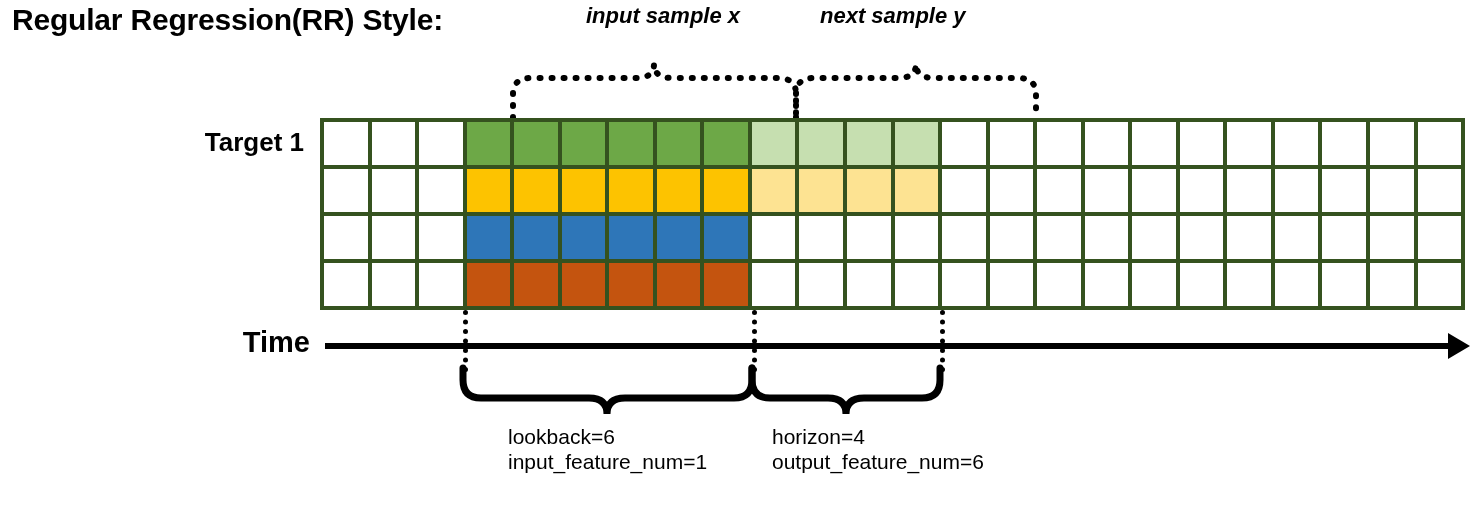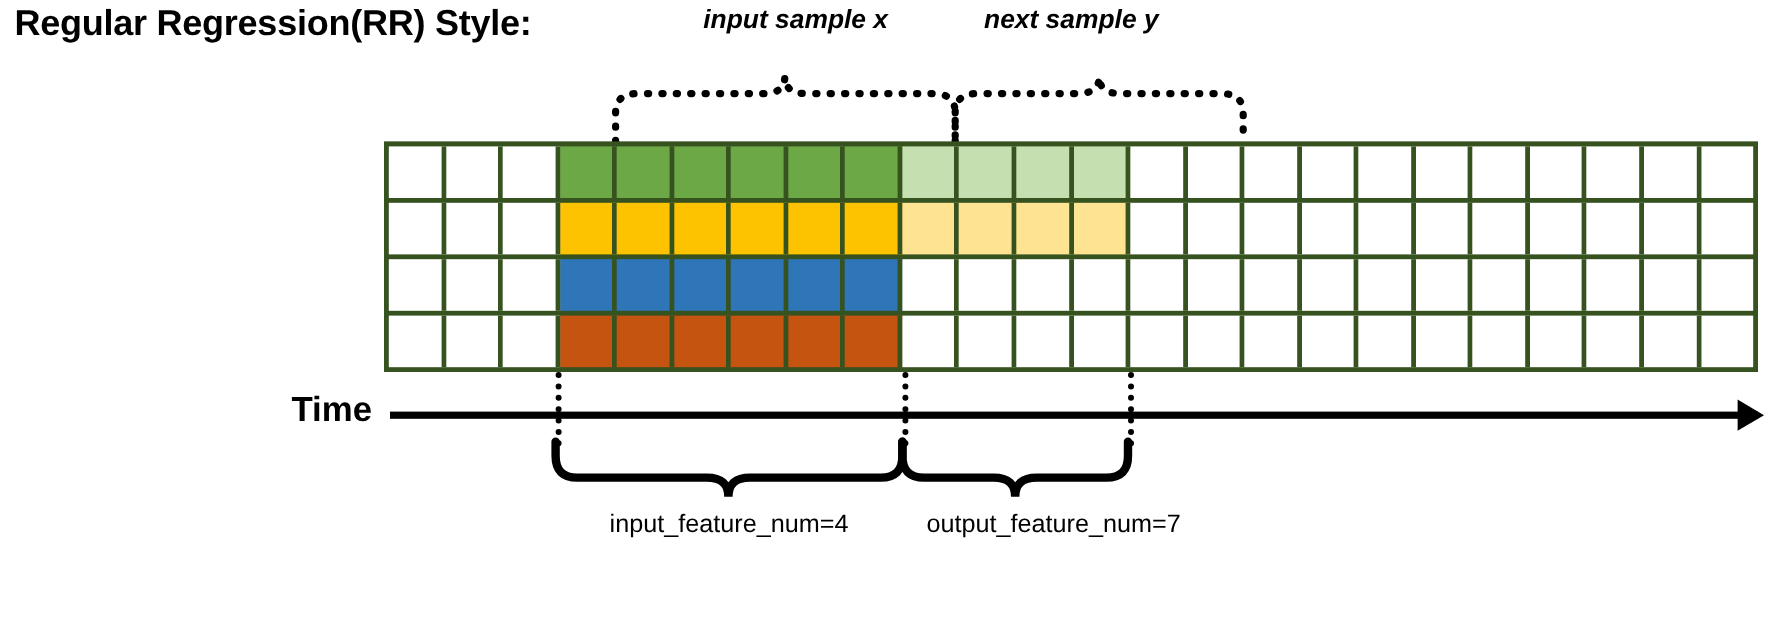--- a/index.html
+++ b/index.html
@@ -59,20 +59,21 @@
 <svg class="abs" id="top-braces" style="left:0px;top:30px;width:1100px;height:92px;">
 
   <path d="M 513,88 L 513,64 Q 513,48 531,48 L 636,48 Q 654,48 654,34
            Q 654,48 672,48 L 778,48 Q 796,48 796,64 L 796,88" fill="none" stroke="#000" stroke-width="6" stroke-dasharray="1 11" stroke-linecap="round"></path>
 
   <path d="M 796,88 L 796,64 Q 796,48 814,48 L 898,48 Q 916,48 916,34
            Q 916,48 934,48 L 1018,48 Q 1036,48 1036,64 L 1036,88" fill="none" stroke="#000" stroke-width="6" stroke-dasharray="1 11" stroke-linecap="round"></path>
 </svg>
 
 <div class="abs" id="row-labels">
+  <div class="row-label">Target 1</div>
 </div>
 
 <div class="abs" id="grid" style="border-color: rgb(53, 82, 31); background: rgb(53, 82, 31);">
     <div class="grid-row" style="border-bottom-color: rgb(53, 82, 31);">
       <div class="cell" style="background: rgb(255, 255, 255); border-right-color: rgb(53, 82, 31);"></div>
       <div class="cell" style="background: rgb(255, 255, 255); border-right-color: rgb(53, 82, 31);"></div>
       <div class="cell" style="background: rgb(255, 255, 255); border-right-color: rgb(53, 82, 31);"></div>
       <div class="cell" style="background: rgb(109, 168, 71); border-right-color: rgb(53, 82, 31);"></div>
       <div class="cell" style="background: rgb(109, 168, 71); border-right-color: rgb(53, 82, 31);"></div>
       <div class="cell" style="background: rgb(109, 168, 71); border-right-color: rgb(53, 82, 31);"></div>
@@ -186,17 +187,19 @@
 <svg class="abs" id="bottom-braces" style="left:0px;top:366px;width:1000px;height:54px;">
 
   <path d="M 463,2 L 463,14 Q 463,32 481,32 L 589,32 Q 607,32 607,48
            Q 607,32 625,32 L 734,32 Q 752,32 752,14 L 752,2" fill="none" stroke="#000" stroke-width="7" stroke-linecap="round"></path>
 
   <path d="M 752,2 L 752,14 Q 752,32 770,32 L 828,32 Q 846,32 846,48
            Q 846,32 864,32 L 922,32 Q 940,32 940,14 L 940,2" fill="none" stroke="#000" stroke-width="7" stroke-linecap="round"></path>
 </svg>
 
 <div class="abs caption" id="cap-input">
-  <div>input_feature_num=4</div>
+  <div>lookback=6</div>
+  <div>input_feature_num=1</div>
 </div>
 <div class="abs caption" id="cap-output">
-  <div>output_feature_num=7</div>
+  <div>horizon=4</div>
+  <div>output_feature_num=6</div>
 </div>
 
 </body></html>

